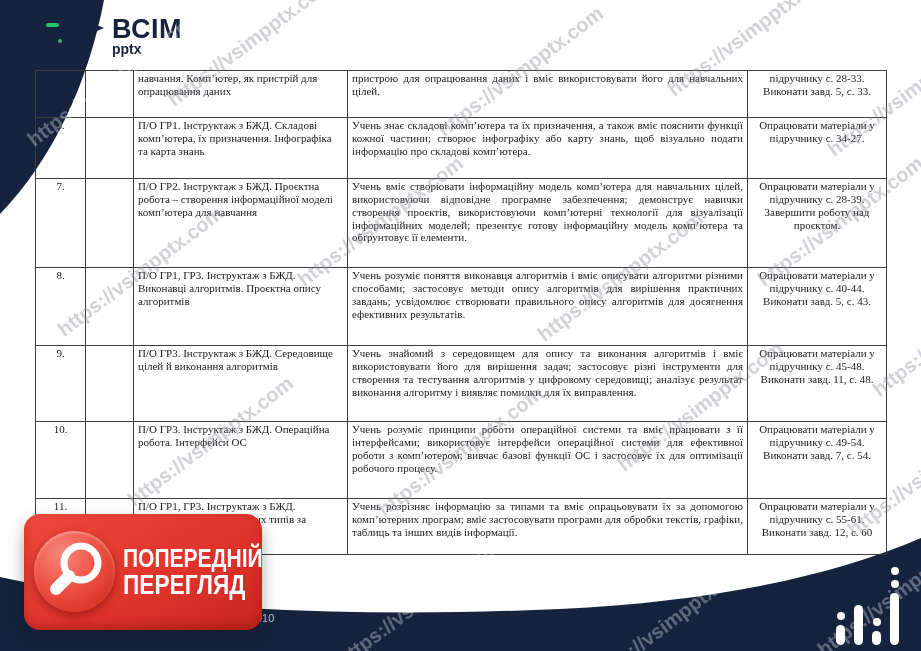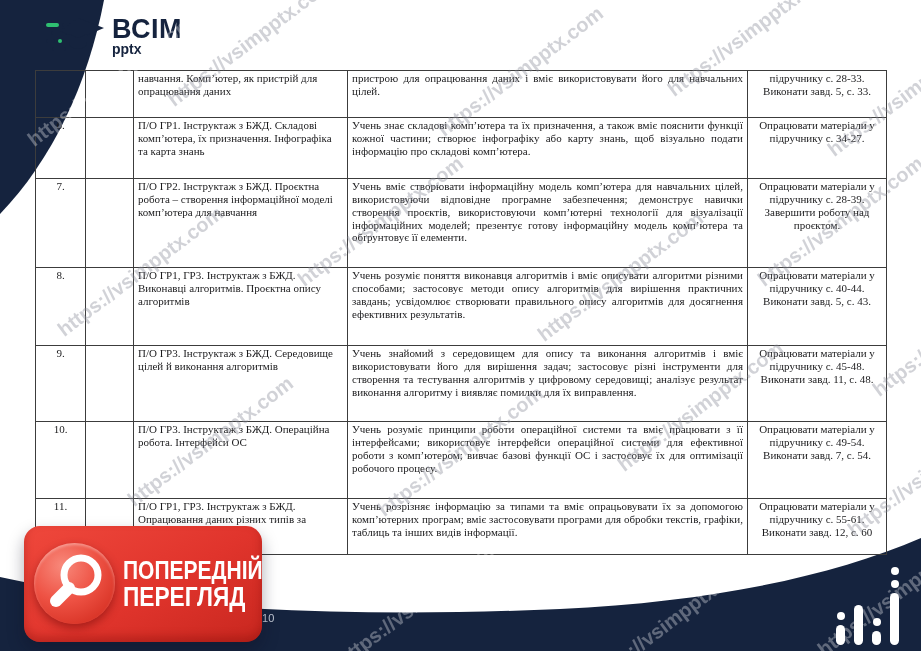--- a/index.html
+++ b/index.html
@@ -26,21 +26,21 @@
   td.c-out{text-align:justify;}
   td.c-hw{text-align:center;}
 
   
   .wm{position:absolute;transform:rotate(-37deg);font-family:"Liberation Sans",sans-serif;
       font-weight:700;font-size:20px;color:rgba(133,138,149,.38);white-space:nowrap;
       z-index:4;pointer-events:none;}
   .wm.light{color:rgba(255,255,255,.32);}
 
   
-  .stamp{position:absolute;left:24px;top:526px;width:238px;height:116px;border-radius:16px;
+  .stamp{position:absolute;left:24px;top:514px;width:238px;height:116px;border-radius:16px;
          background:linear-gradient(150deg,#ef483c 0%,#e0342c 55%,#c8271f 100%);
          box-shadow:0 8px 16px rgba(15,15,35,.35), inset 0 -5px 10px rgba(120,10,5,.35);
          z-index:6;}
   .badge{position:absolute;left:10px;top:17px;width:81px;height:81px;border-radius:50%;
          background:radial-gradient(circle at 35% 28%,#f8897b 0%,#ee5244 45%,#cd2316 100%);
          box-shadow:0 4px 10px rgba(90,0,0,.45), inset 0 2px 3px rgba(255,255,255,.35);}
   .badge svg{position:absolute;left:0;top:0;}
   .stamp-text{position:absolute;left:99px;top:50%;transform:translateY(-50%) scaleX(.84);
               transform-origin:left center;color:#fff;font-family:"Liberation Sans",sans-serif;
               font-weight:800;line-height:1.04;text-transform:uppercase;}

